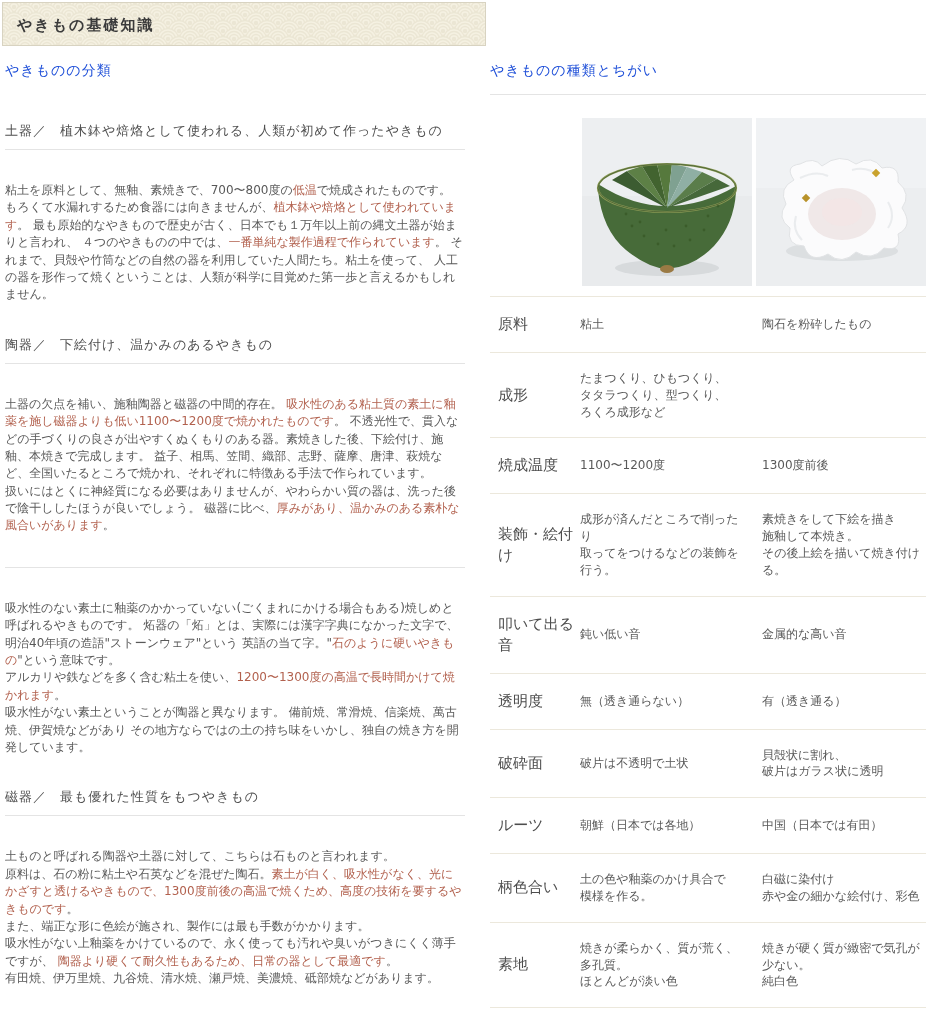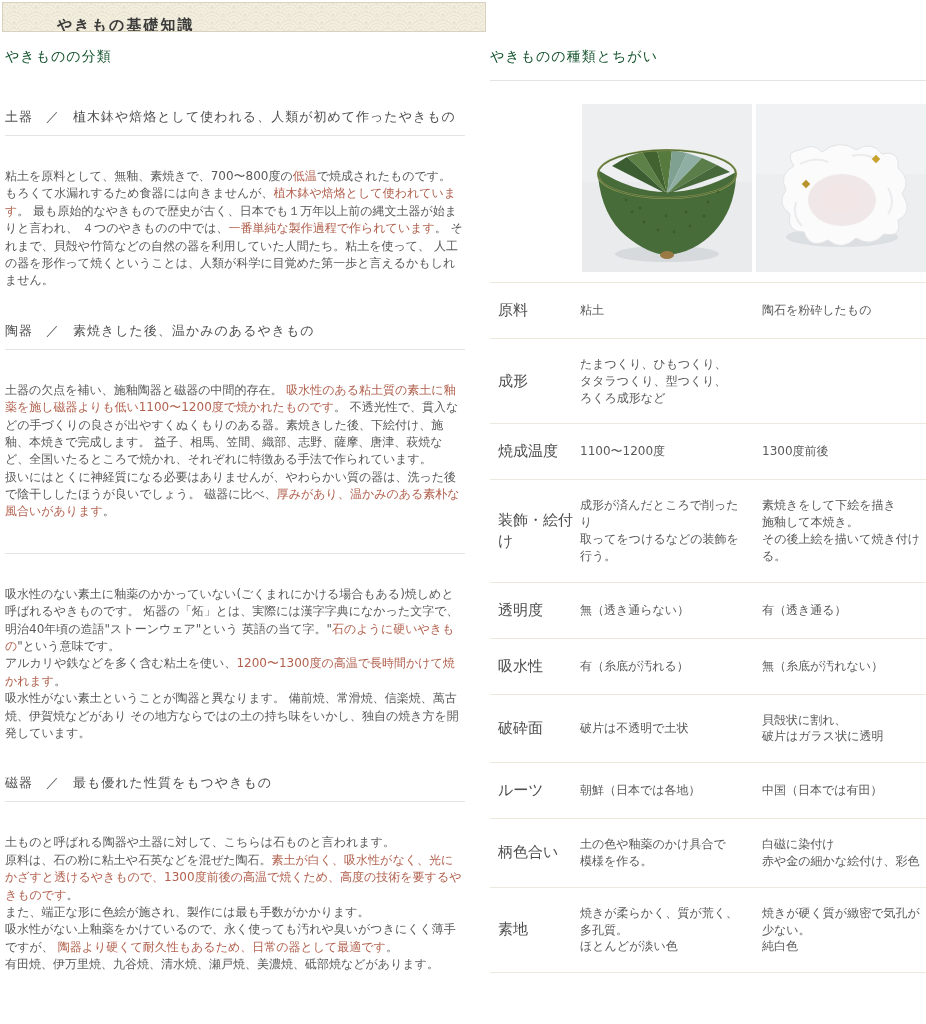--- a/index.html
+++ b/index.html
@@ -4,40 +4,40 @@
 <style>
   * { margin:0; padding:0; box-sizing:border-box; }
   html,body { background:#ffffff; }
   body {
     width:926px; min-height:1024px;
     font-family:"DejaVu Sans","Liberation Sans",sans-serif;
     color:#595959;
   }
   
   .banner {
-    position:relative; width:484px; height:30px;
-    margin:2px 0 0 2px; border:1px solid #d8d3c1; overflow:hidden;padding-left:40px;
+    position:relative; width:484px; height:44px;
+    margin:2px 0 0 2px; border:1px solid #d8d3c1; overflow:hidden;
   }
   .banner-bg { position:absolute; left:0; top:0; }
   .banner-title {
     position:relative; padding:13px 0 0 14px;
     font-size:15px; font-weight:bold; color:#3b3b3b; letter-spacing:2px;
   }
   
   .columns { display:flex; align-items:flex-start; padding-left:5px; margin-top:16px; }
   .col-left  { width:460px; }
   .col-right { width:436px; margin-left:25px; }
-  h2.col-heading { font-size:14px; font-weight:normal; color:#14532d; letter-spacing:1px; }
+  h2.col-heading { font-size:14px; font-weight:normal; color:#1d4ed8; letter-spacing:1px; }
   .col-left h2.col-heading { margin-bottom:42px; }
   .col-right h2.col-heading { margin-bottom:14px; }
   .rule { border:none; border-top:1px solid #e4e4e4; height:0; }
   
   .section { margin-bottom:32px; }
   .section-title { font-size:13px; color:#4f4f4f; margin-bottom:9px; letter-spacing:1px; }
-  .section-title .term  { margin-right:13px; }
+  .section-title .term  { }
   .section-title .slash { margin-right:13px; }
   .section .rule { margin-bottom:11px; }
   .para { font-size:12px; line-height:1.45; white-space:pre-line;margin-top:32px; }
   .hl { color:#b2614e; }
   
   .images { display:flex; justify-content:flex-end; gap:4px; margin:23px 0 10px 0; }
   .img-box { width:170px; height:168px; }
   .img-box svg { display:block; }
   .ctable { border-bottom:1px solid #ece8dc; }
   .trow { display:flex; align-items:center; border-top:1px solid #ece8dc; padding:17px 0; }
@@ -833,21 +833,21 @@
       <div class="section-title">
         <span class="term">土器</span><span class="slash">／</span><span class="subtitle">植木鉢や焙烙として使われる、人類が初めて作ったやきもの</span>
       </div>
       <hr class="rule">
       <p class="para"><span>粘土を原料として、無釉、素焼きで、700〜800度の</span><span class="hl">低温</span><span>で焼成されたものです。
 もろくて水漏れするため食器には向きませんが、</span><span class="hl">植木鉢や焙烙として使われています</span><span>。 最も原始的なやきもので歴史が古く、日本でも１万年以上前の縄文土器が始まりと言われ、 ４つのやきものの中では、</span><span class="hl">一番単純な製作過程で作られています</span><span>。 それまで、貝殻や竹筒などの自然の器を利用していた人間たち。粘土を使って、 人工の器を形作って焼くということは、人類が科学に目覚めた第一歩と言えるかもしれません。</span></p>
     </section>
 
     <section class="section">
       <div class="section-title">
-        <span class="term">陶器</span><span class="slash">／</span><span class="subtitle">素焼きした後、温かみのあるやきもの</span>
+        <span class="term">陶器</span><span class="slash">／</span><span class="subtitle">下絵付け、温かみのあるやきもの</span>
       </div>
       <hr class="rule">
       <p class="para"><span>土器の欠点を補い、施釉陶器と磁器の中間的存在。 </span><span class="hl">吸水性のある粘土質の素土に釉薬を施し磁器よりも低い1100〜1200度で焼かれたものです</span><span>。 不透光性で、貫入などの手づくりの良さが出やすくぬくもりのある器。素焼きした後、下絵付け、施釉、本焼きで完成します。 益子、相馬、笠間、織部、志野、薩摩、唐津、萩焼など、全国いたるところで焼かれ、それぞれに特徴ある手法で作られています。
 扱いにはとくに神経質になる必要はありませんが、やわらかい質の器は、洗った後で陰干ししたほうが良いでしょう。 磁器に比べ、</span><span class="hl">厚みがあり、温かみのある素朴な風合いがあります</span><span>。</span></p>
     </section>
 
     <section class="section">
       <hr class="rule">
       <p class="para"><span>吸水性のない素土に釉薬のかかっていない(ごくまれにかける場合もある)焼しめと呼ばれるやきものです。 炻器の「炻」とは、実際には漢字字典になかった文字で、明治40年頃の造語"ストーンウェア"という 英語の当て字。"</span><span class="hl">石のように硬いやきもの</span><span>"という意味です。
 アルカリや鉄などを多く含む粘土を使い、</span><span class="hl">1200〜1300度の高温で長時間かけて焼かれます</span><span>。
@@ -941,28 +941,28 @@
         </div>
         <div class="trow">
           <div class="tcell label">装飾・絵付け</div>
           <div class="tcell pottery">成形が済んだところで削ったり
 取ってをつけるなどの装飾を行う。</div>
           <div class="tcell porcelain">素焼きをして下絵を描き
 施釉して本焼き。
 その後上絵を描いて焼き付ける。</div>
         </div>
         <div class="trow">
+          <div class="tcell label">叩いて出る音</div>
+          <div class="tcell pottery">鈍い低い音</div>
+          <div class="tcell porcelain">金属的な高い音</div>
+        </div>
+        <div class="trow">
           <div class="tcell label">透明度</div>
           <div class="tcell pottery">無（透き通らない）</div>
           <div class="tcell porcelain">有（透き通る）</div>
-        </div>
-        <div class="trow">
-          <div class="tcell label">吸水性</div>
-          <div class="tcell pottery">有（糸底が汚れる）</div>
-          <div class="tcell porcelain">無（糸底が汚れない）</div>
         </div>
         <div class="trow">
           <div class="tcell label">破砕面</div>
           <div class="tcell pottery">破片は不透明で土状</div>
           <div class="tcell porcelain">貝殻状に割れ、
 破片はガラス状に透明</div>
         </div>
         <div class="trow">
           <div class="tcell label">ルーツ</div>
           <div class="tcell pottery">朝鮮（日本では各地）</div>

